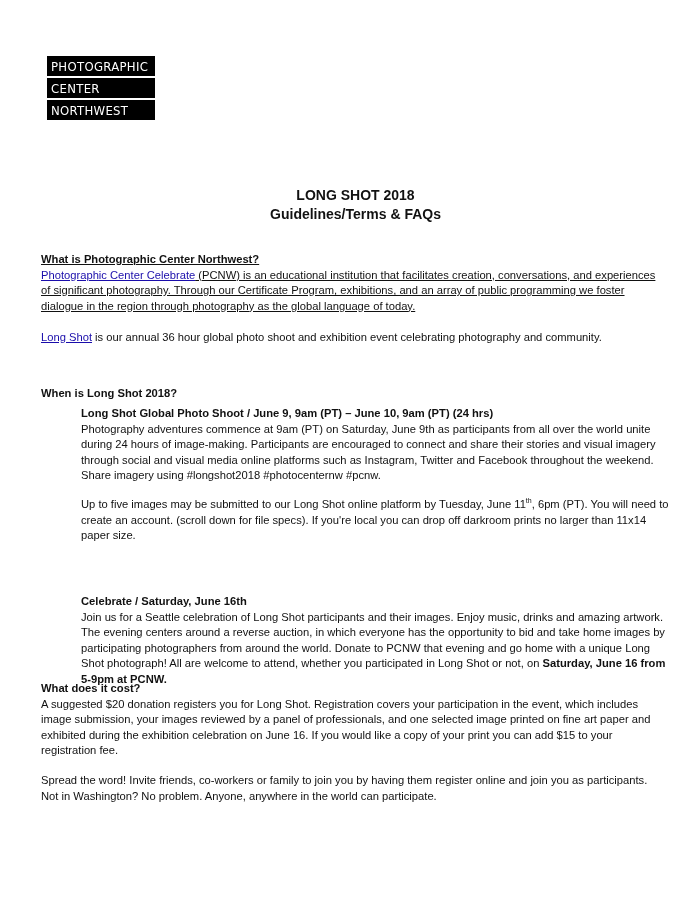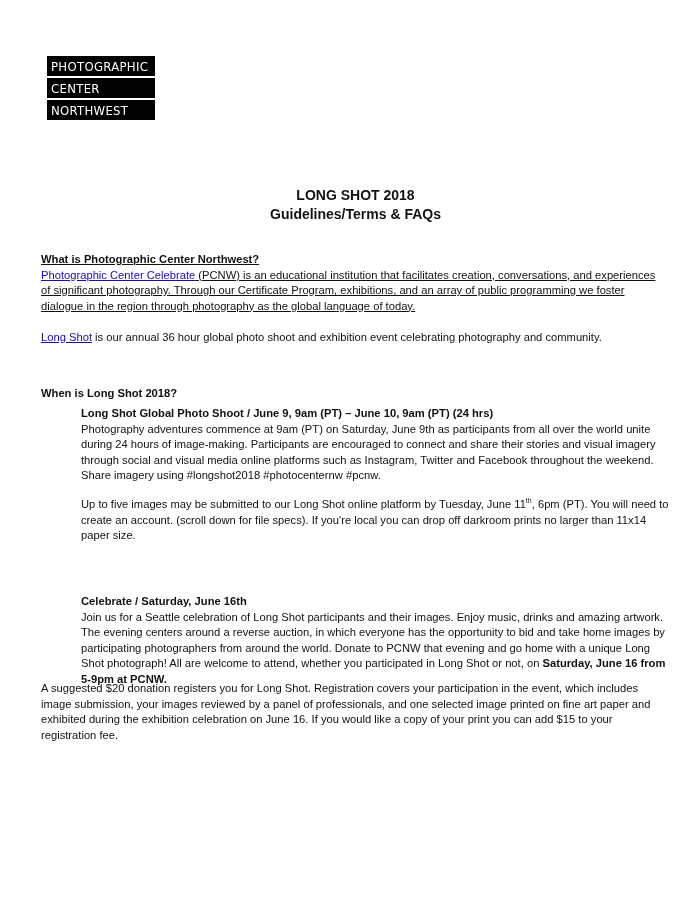--- a/index.html
+++ b/index.html
@@ -53,17 +53,19 @@
 <div class="section sub" style="top:497px;">
   <div><span>Up to five images may be submitted to our Long Shot online platform by Tuesday, June 11</span><sup>th</sup><span>, 6pm (PT). You will need to create an account. (scroll down for file specs).  If you're local you can drop off darkroom prints no larger than 11x14 paper size.</span></div>
 </div>
 
 <div class="section sub" style="top:573px;margin-top:21px;">
   <div class="h">Celebrate / Saturday, June 16th</div>
   <div><span>Join us for a Seattle celebration of Long Shot participants and their images. Enjoy music, drinks and amazing artwork. The evening centers around a reverse auction, in which everyone has the opportunity to bid and take home images by participating photographers from around the world. Donate to PCNW that evening and go home with a unique Long Shot photograph! All are welcome to attend, whether you participated in Long Shot or not, on </span><b>Saturday, June 16 from 5-9pm at PCNW.</b></div>
 </div>
 
 <div class="section" style="top:681px;">
+  <div class="h">What does it cost?</div>
   <div>A suggested $20 donation registers you for Long Shot. Registration covers your participation in the event, which includes image submission, your images reviewed by a panel of professionals, and one selected image printed on fine art paper and exhibited during the exhibition celebration on June 16. If you would like a copy of your print you can add $15 to your registration fee.</div>
 </div>
 
 <div class="section" style="top:773px;">
+  <div>Spread the word! Invite friends, co-workers or family to join you by having them register online and join you as participants. Not in Washington? No problem. Anyone, anywhere in the world can participate.</div>
 </div>
 
 </body></html>

